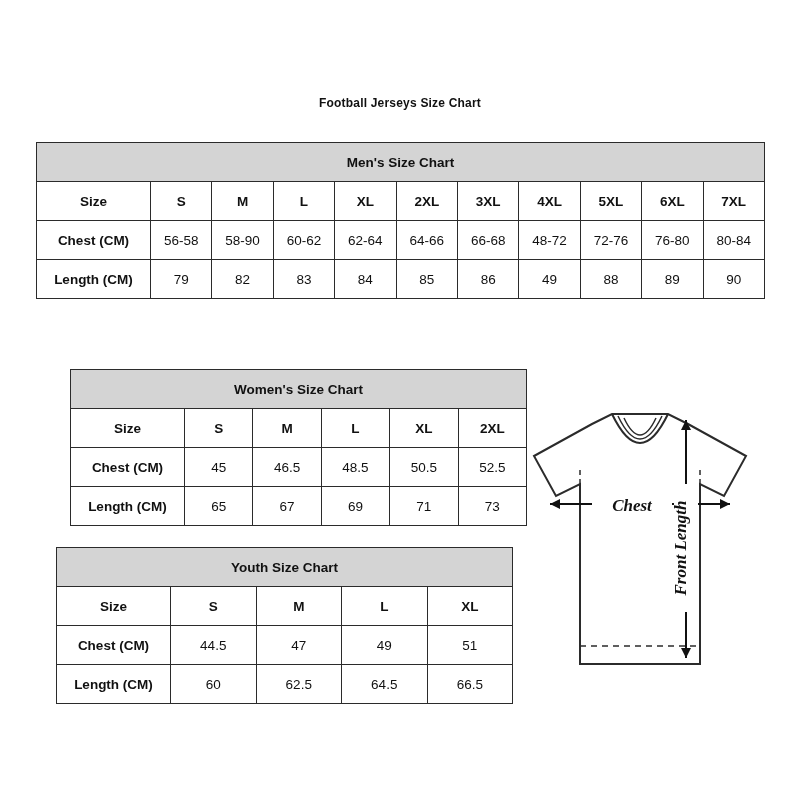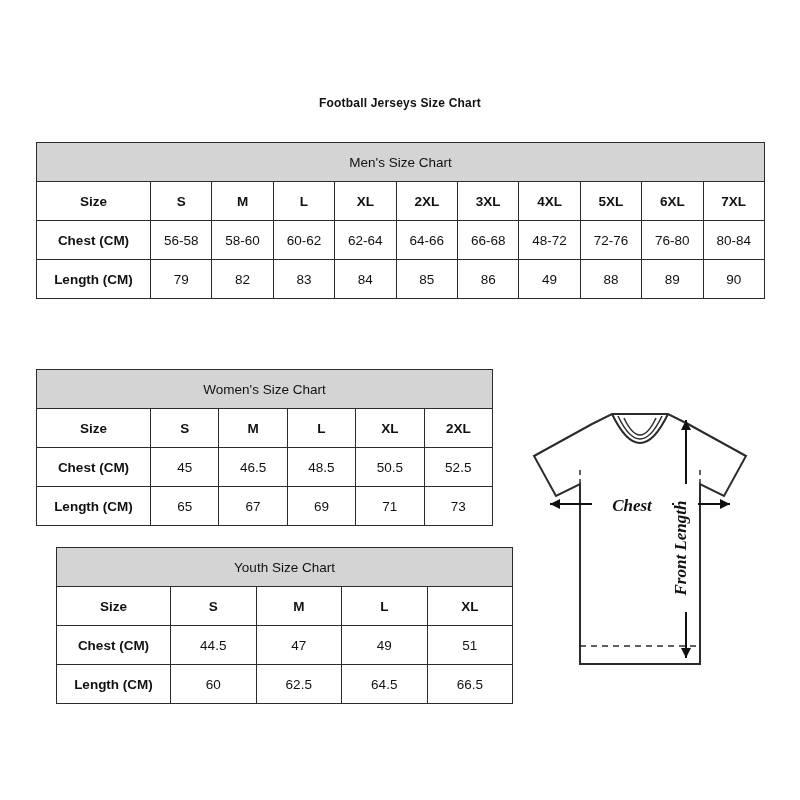--- a/index.html
+++ b/index.html
@@ -43,21 +43,21 @@
     text-align: center;
     vertical-align: middle;
     font-size: 13.5px;
     color: #111111;
     padding: 0;
     height: 39px;
     box-sizing: border-box;
   }
   .section-head {
     background: #d4d4d4;
-    font-weight: normal;
+    font-weight: bold;
     font-size: 15px;
     height: 41px;
   }
   .rowlabel {
     font-weight: bold;
     font-size: 13.5px;
   }
   .colhead {
     font-weight: bold;
     font-size: 13.5px;
@@ -74,21 +74,21 @@
   #mens-table col.label { width: 114px; }
   #mens-table col.val { width: 61.4px; }
 
   
   #womens-table-wrap {
     position: absolute;
     left: 36px;
     top: 369px;
     width: 456px;
   }
-  #womens-table { width: 456px; }
+  #womens-table { width: 456px; margin-left: 34px; }
   #womens-table col.label { width: 114px; }
   #womens-table col.val { width: 68.4px; }
 
   
   #youth-table-wrap {
     position: absolute;
     left: 36px;
     top: 547px;
     width: 456px;
     padding-left: 20px;
@@ -148,21 +148,21 @@
           <td class="colhead">2XL</td>
           <td class="colhead">3XL</td>
           <td class="colhead">4XL</td>
           <td class="colhead">5XL</td>
           <td class="colhead">6XL</td>
           <td class="colhead">7XL</td>
         </tr>
         <tr>
           <td class="rowlabel">Chest (CM)</td>
           <td>56-58</td>
-          <td>58-60</td>
+          <td>58-90</td>
           <td>60-62</td>
           <td>62-64</td>
           <td>64-66</td>
           <td>66-68</td>
           <td>48-72</td>
           <td>72-76</td>
           <td>76-80</td>
           <td>80-84</td>
         </tr>
         <tr>

